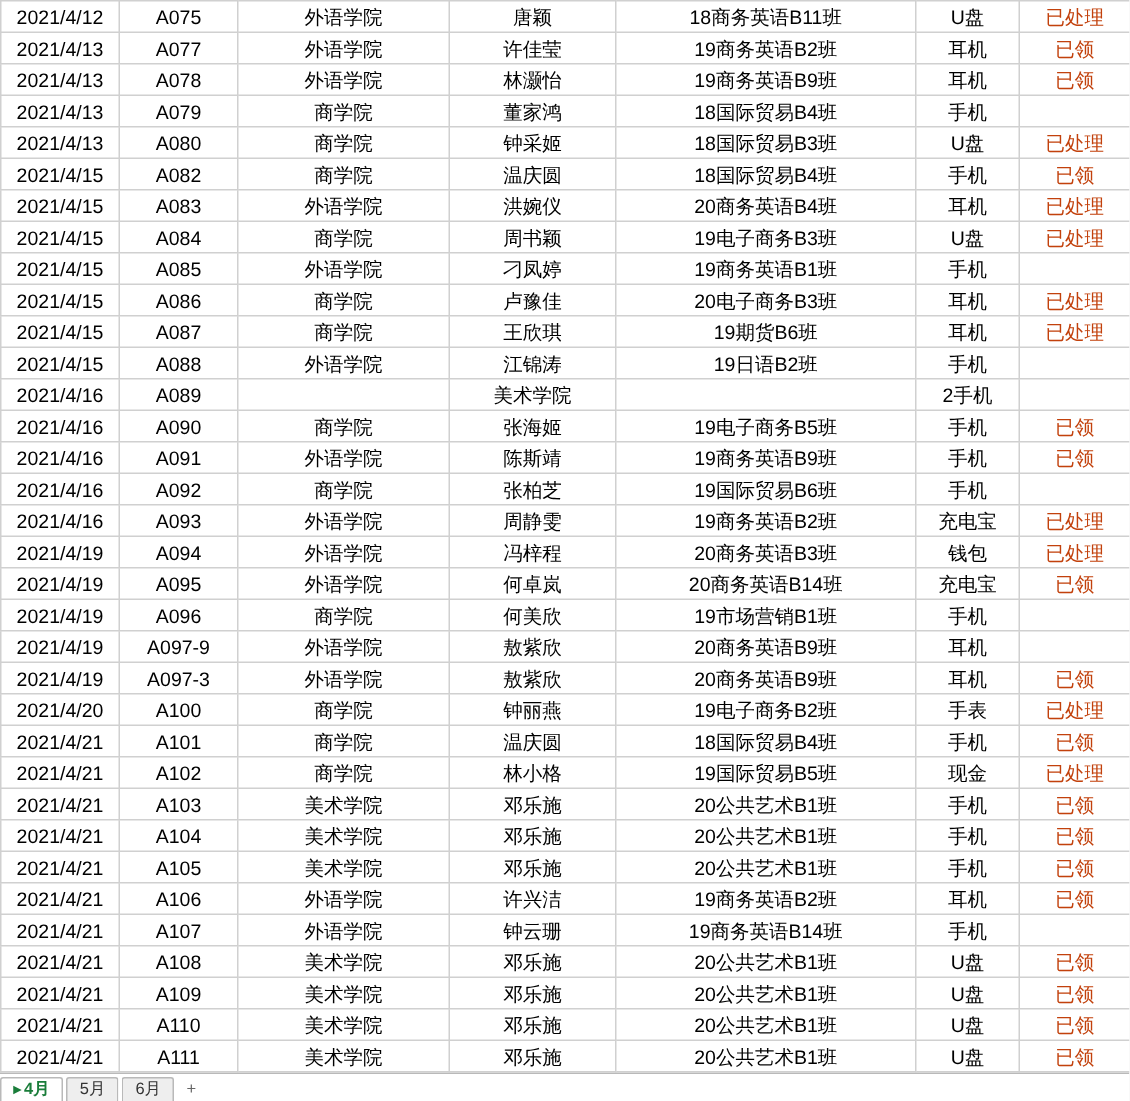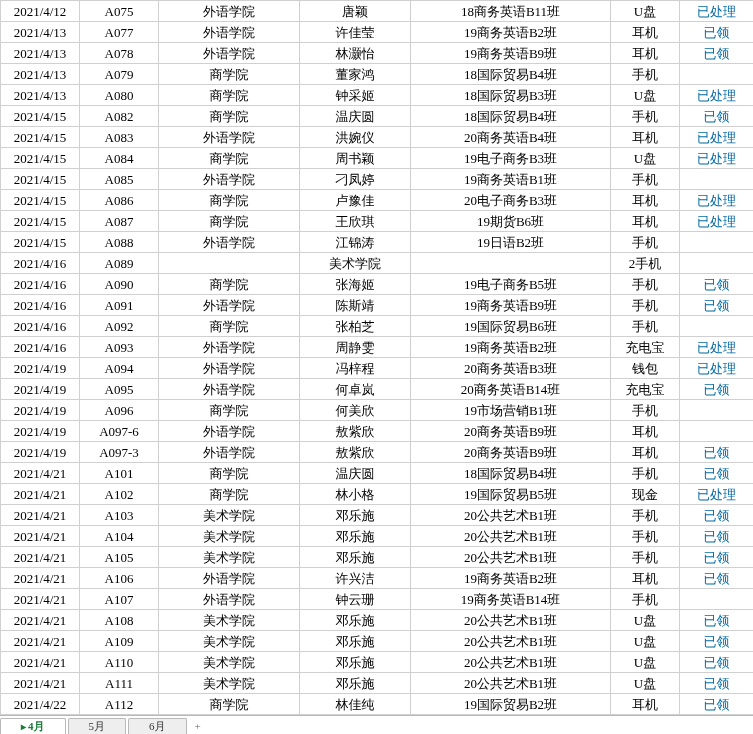--- a/index.html
+++ b/index.html
@@ -7,21 +7,20 @@
     padding: 0;
     background: #ffffff;
     font-family: "Liberation Sans", sans-serif;
   }
   #sheet {
     position: relative;
     width: 753px;
     height: 734px;
     overflow: hidden;
     background: #ffffff;
-    font-family: Liberation Serif, serif;
   }
   table.grid {
     border-collapse: collapse;
     table-layout: fixed;
     width: 753px;
     font-size: 13px;
     color: #000000;
   }
   table.grid td {
     border: 1px solid #d0d0d0;
@@ -35,40 +34,40 @@
   }
   col.c-date   { width: 79px; }
   col.c-id     { width: 79px; }
   col.c-college{ width: 141px; }
   col.c-name   { width: 111px; }
   col.c-class  { width: 200px; }
   col.c-item   { width: 69px; }
   col.c-status { width: 74px; }
 
   td.status {
-    color: #0369a1;
+    color: #c2410c;
   }
   
   #tabbar {
     position: absolute;
     left: 0;
     bottom: 0;
     width: 753px;
     height: 18px;
     background: #ffffff;
     border-top: 1px solid #b9b9b9;
     display: flex;
     align-items: flex-end;
     font-size: 11px;
     overflow: hidden;
   }
   .tab {
     height: 15px;
     line-height: 15px;
-    padding: 0 20px;
+    padding: 0 8px;
     margin-right: 2px;
     border: 1px solid #b9b9b9;
     border-bottom: none;
     background: #eeeeee;
     color: #333333;
     border-radius: 2px 2px 0 0;
     white-space: nowrap;
   }
   .tab.active {
     background: #ffffff;
@@ -277,35 +276,44 @@
           <td>2021/4/19</td>
           <td>A096</td>
           <td>商学院</td>
           <td>何美欣</td>
           <td>19市场营销B1班</td>
           <td>手机</td>
           <td class="status"></td>
         </tr>
         <tr>
           <td>2021/4/19</td>
-          <td>A097-6</td>
+          <td>A097-9</td>
           <td>外语学院</td>
           <td>敖紫欣</td>
           <td>20商务英语B9班</td>
           <td>耳机</td>
           <td class="status"></td>
         </tr>
         <tr>
           <td>2021/4/19</td>
           <td>A097-3</td>
           <td>外语学院</td>
           <td>敖紫欣</td>
           <td>20商务英语B9班</td>
           <td>耳机</td>
           <td class="status">已领</td>
+        </tr>
+        <tr>
+          <td>2021/4/20</td>
+          <td>A100</td>
+          <td>商学院</td>
+          <td>钟丽燕</td>
+          <td>19电子商务B2班</td>
+          <td>手表</td>
+          <td class="status">已处理</td>
         </tr>
         <tr>
           <td>2021/4/21</td>
           <td>A101</td>
           <td>商学院</td>
           <td>温庆圆</td>
           <td>18国际贸易B4班</td>
           <td>手机</td>
           <td class="status">已领</td>
         </tr>

